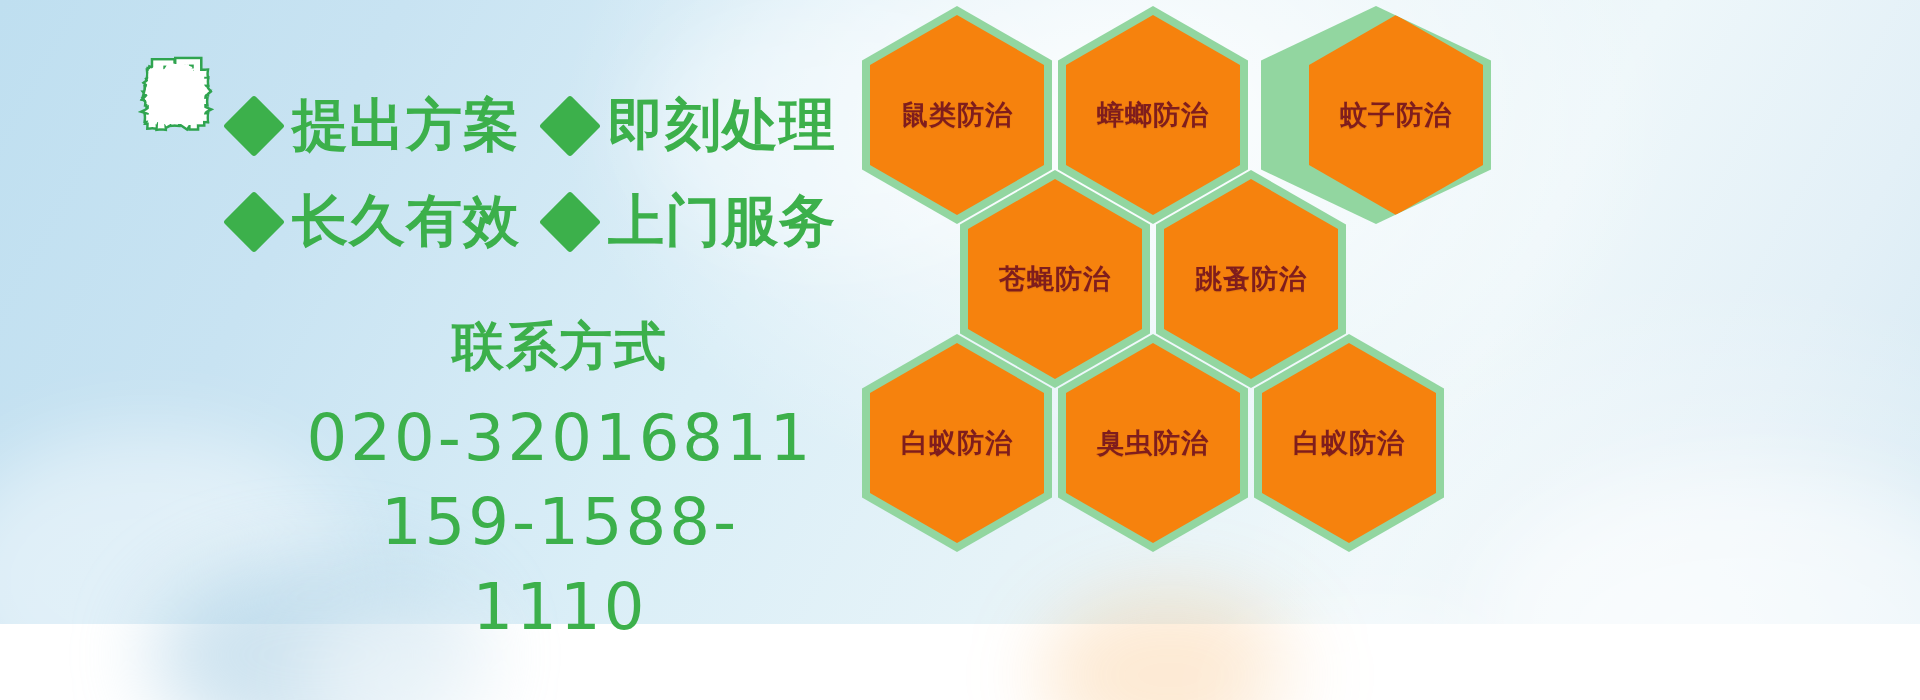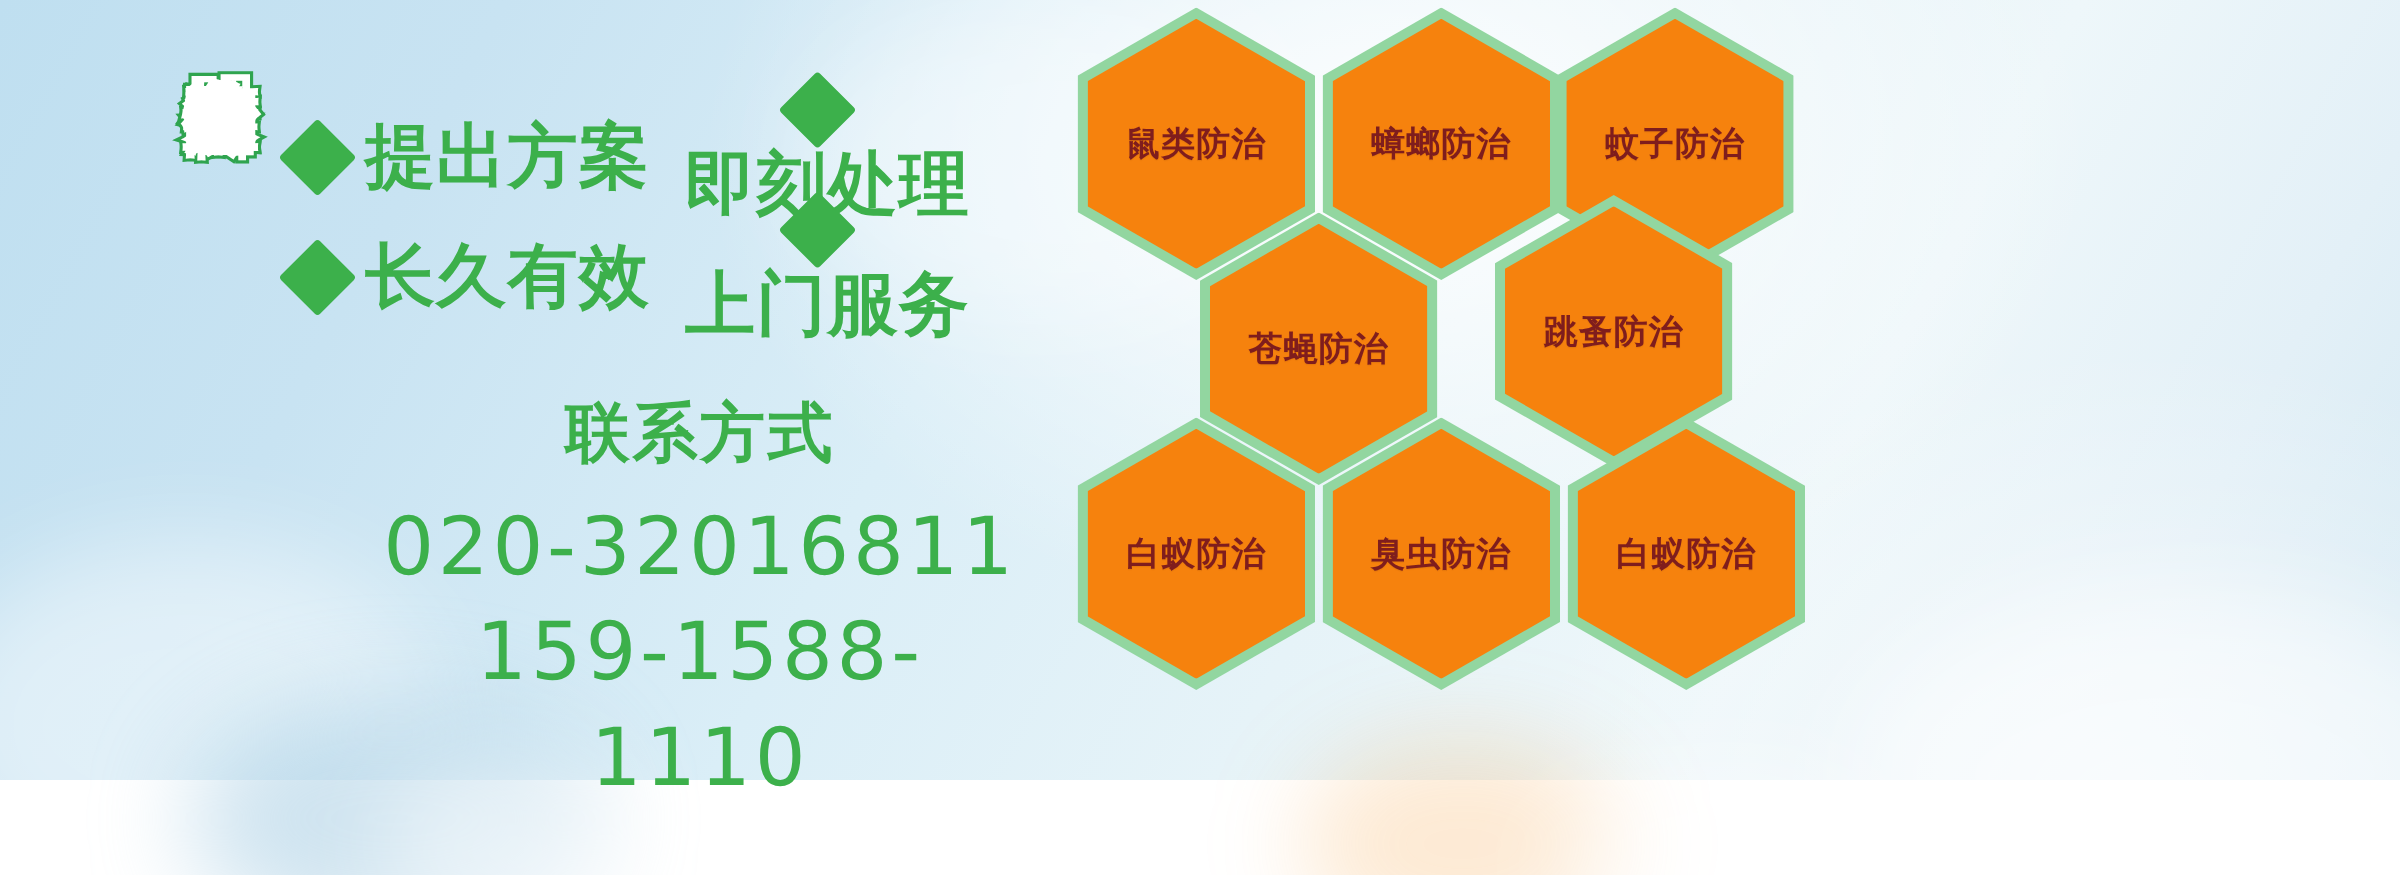--- a/index.html
+++ b/index.html
@@ -38,21 +38,21 @@
     -webkit-text-stroke:5px #2FA44F;
     paint-order:stroke fill;
     font-family:"DejaVu Sans","Liberation Sans",sans-serif;
     white-space:nowrap;
   }
 
   
   .features{position:absolute;left:232px;top:78px;width:640px;}
   .feature-row{display:flex;align-items:center;height:96px;}
   .feature-item{display:flex;align-items:center;}
-  .feature-item + .feature-item{margin-left:28px;flex-direction:column;}
+  .feature-item + .feature-item{margin-left:28px;}
   .diamond{
     width:44px;height:44px;background:#3CB04B;
     transform:rotate(45deg);
     margin-right:16px;flex:none;
     border-radius:3px;
   }
   .feature-text{
     font-size:56px;font-weight:bold;color:#3CB04B;
     letter-spacing:1px;white-space:nowrap;
     font-family:"DejaVu Sans","Liberation Sans",sans-serif;
@@ -143,33 +143,33 @@
         <span class="hex-label">鼠类防治</span>
       </div>
     </div>
 
     <div class="hex" style="left:196px;top:18px;">
       <div class="hex-inner">
         <span class="hex-label">蟑螂防治</span>
       </div>
     </div>
 
-    <div class="hex" style="left:383px;top:18px;">
+    <div class="hex" style="left:399px;top:18px;padding-left:40px;">
       <div class="hex-inner">
         <span class="hex-label">蚊子防治</span>
       </div>
     </div>
 
     <div class="hex" style="left:98px;top:182px;">
       <div class="hex-inner">
         <span class="hex-label">苍蝇防治</span>
       </div>
     </div>
 
-    <div class="hex" style="left:294px;top:168px;margin-left:40px;">
+    <div class="hex" style="left:294px;top:182px;">
       <div class="hex-inner">
         <span class="hex-label">跳蚤防治</span>
       </div>
     </div>
 
     <div class="hex" style="left:0px;top:346px;">
       <div class="hex-inner">
         <span class="hex-label">白蚁防治</span>
       </div>
     </div>

